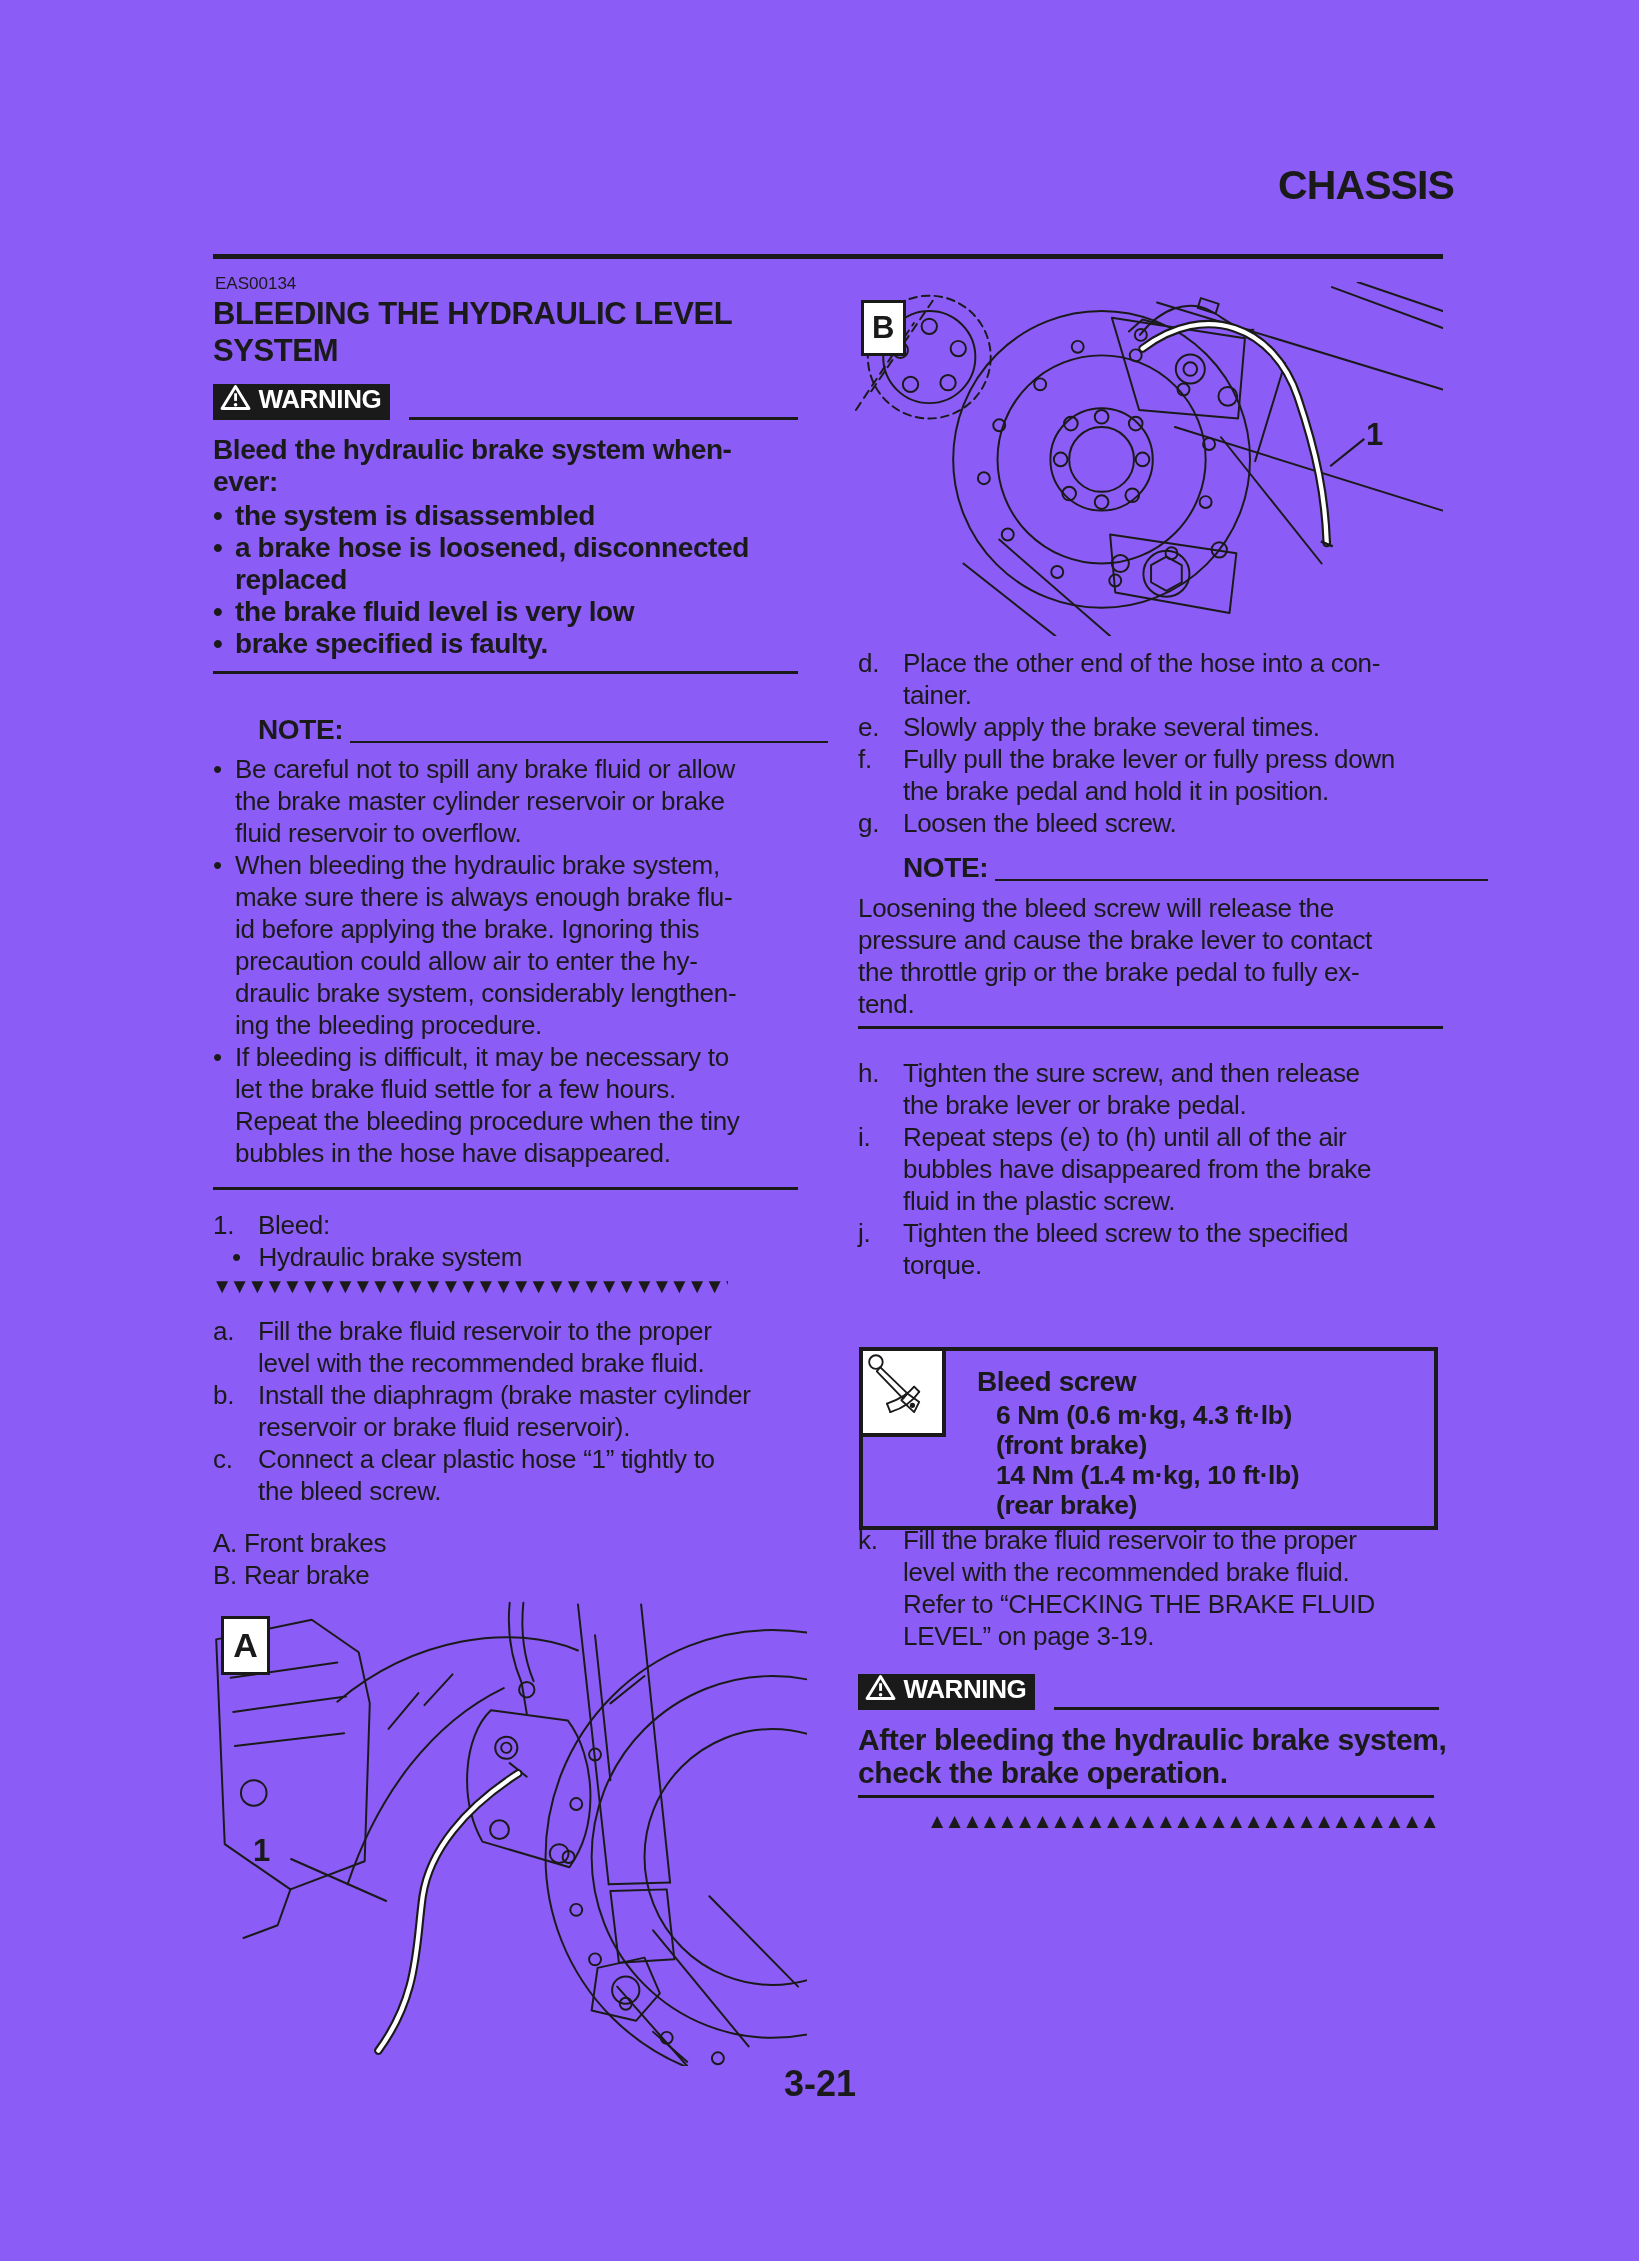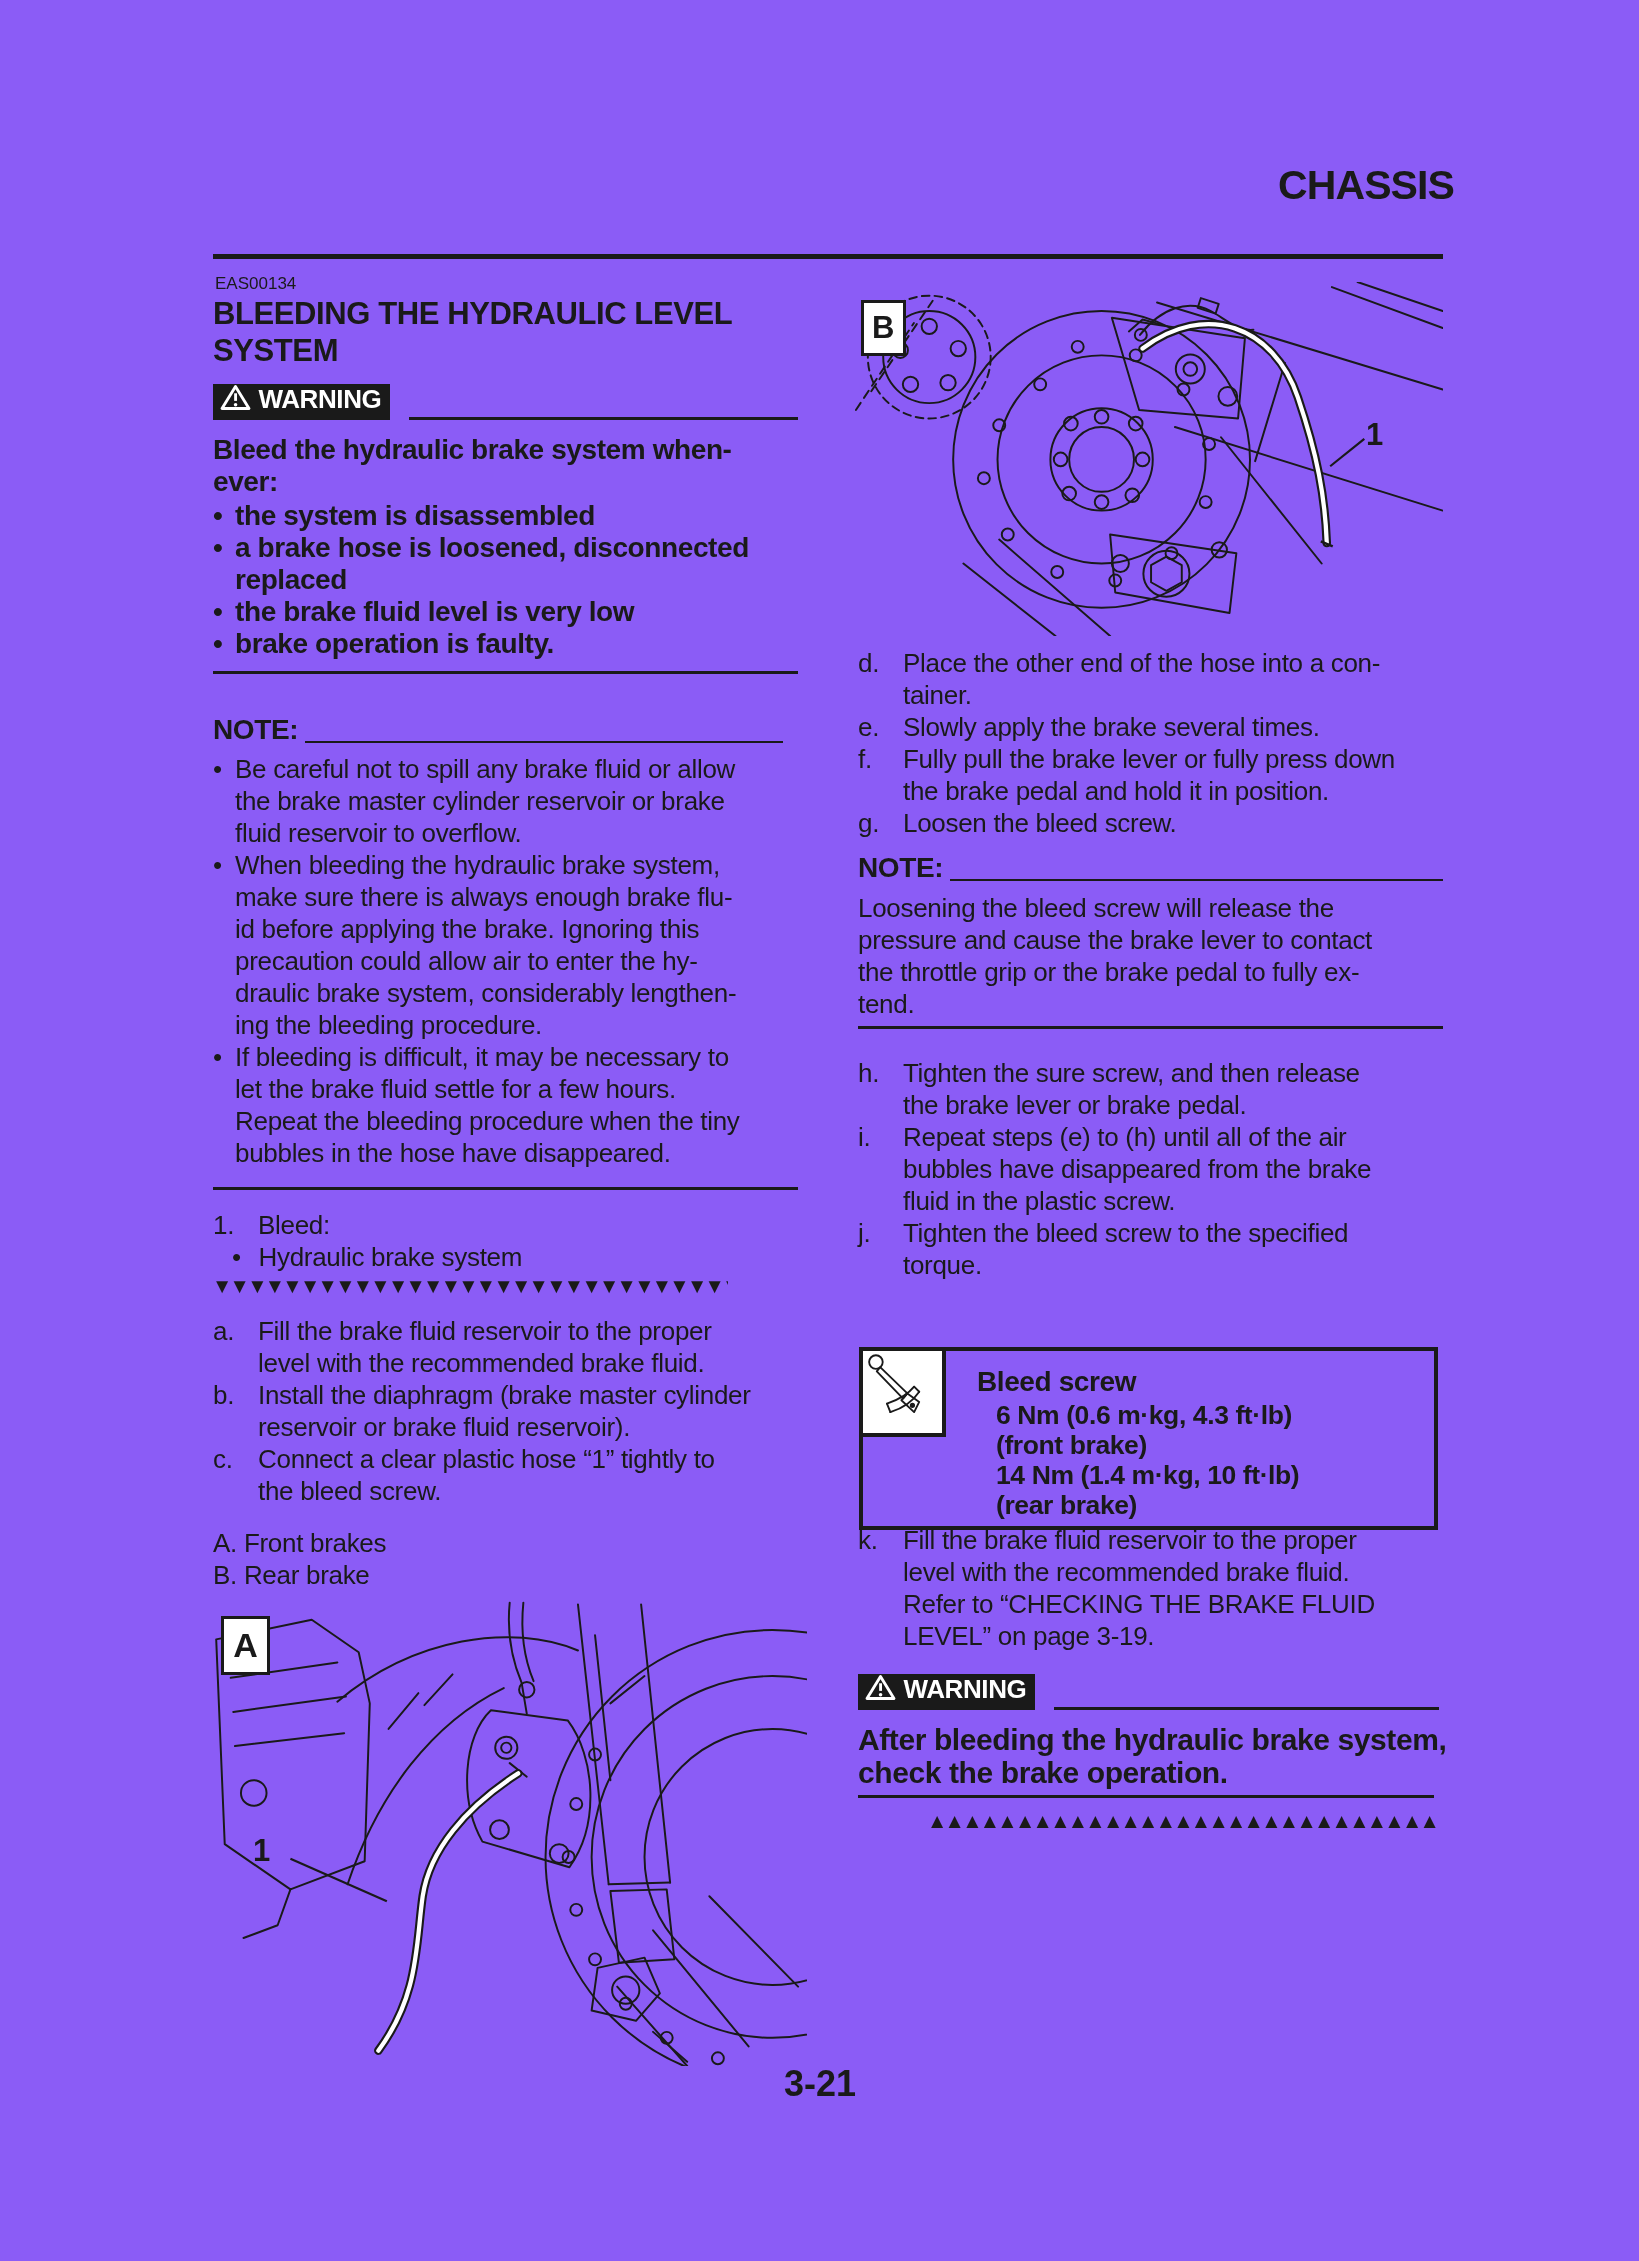--- a/index.html
+++ b/index.html
@@ -24,21 +24,21 @@
     font-weight:bold;font-size:26px;letter-spacing:-0.4px;height:36px;padding:0 8.5px 0 6.8px;flex:none;
   }
   .badge svg{margin-right:7.7px;}
   .fill-line{flex:1;border-bottom:3.4px solid #1a1a1a;margin-left:19px;}
   .rule{background:#1a1a1a;height:3.4px;}
   
   .item{display:flex;align-items:flex-start;}
   .mk{flex:none;}
   .mk.dot{width:22px;}
   .mk.alpha{width:45px;}
-  .noterow{display:flex;align-items:flex-end;}
+  .noterow{display:flex;align-items:flex-end;margin-left:45px;}
   .noterow .nt{font-size:28px;font-weight:bold;letter-spacing:-0.4px;flex:none;}
   .noterow .nline{flex:1;border-bottom:2.6px solid #1a1a1a;margin-left:6.8px;margin-bottom:3.4px;}
   .tri{font-size:20.5px;letter-spacing:-2.7px;white-space:nowrap;overflow:hidden;}
   
   .figbox{border:3.4px solid #1a1a1a;display:flex;align-items:center;justify-content:center;
     font-weight:bold;background:#fff;}
   .callout{font-weight:bold;font-size:31px;}
   
   .torquebox{left:859px;top:1304px;width:571px;height:175px;border:4.3px solid #1a1a1a;margin-top:43px;}
   .torqueicon{position:absolute;left:-4.3px;top:-4.3px;width:79px;height:82px;border:4.3px solid #1a1a1a;background:#fff;}
@@ -82,21 +82,21 @@
       <span class="mk dot">•</span>
       <span class="lines">a brake hose is loosened, disconnected
 replaced</span>
     </div>
     <div class="item">
       <span class="mk dot">•</span>
       <span class="lines">the brake fluid level is very low</span>
     </div>
     <div class="item">
       <span class="mk dot">•</span>
-      <span class="lines">brake operation is faulty.</span>
+      <span class="lines">brake specified is faulty.</span>
     </div>
   </div>
   <div class="abs rule" style="left:213px;top:671px;width:585px;"></div>
 
   <div class="abs noterow" style="left:213px;top:714px;width:570px;">
     <span class="nt">NOTE:</span>
     <span class="nline"></span>
   </div>
   <div class="abs body" style="left:213px;top:753px;">
     <div class="item">

